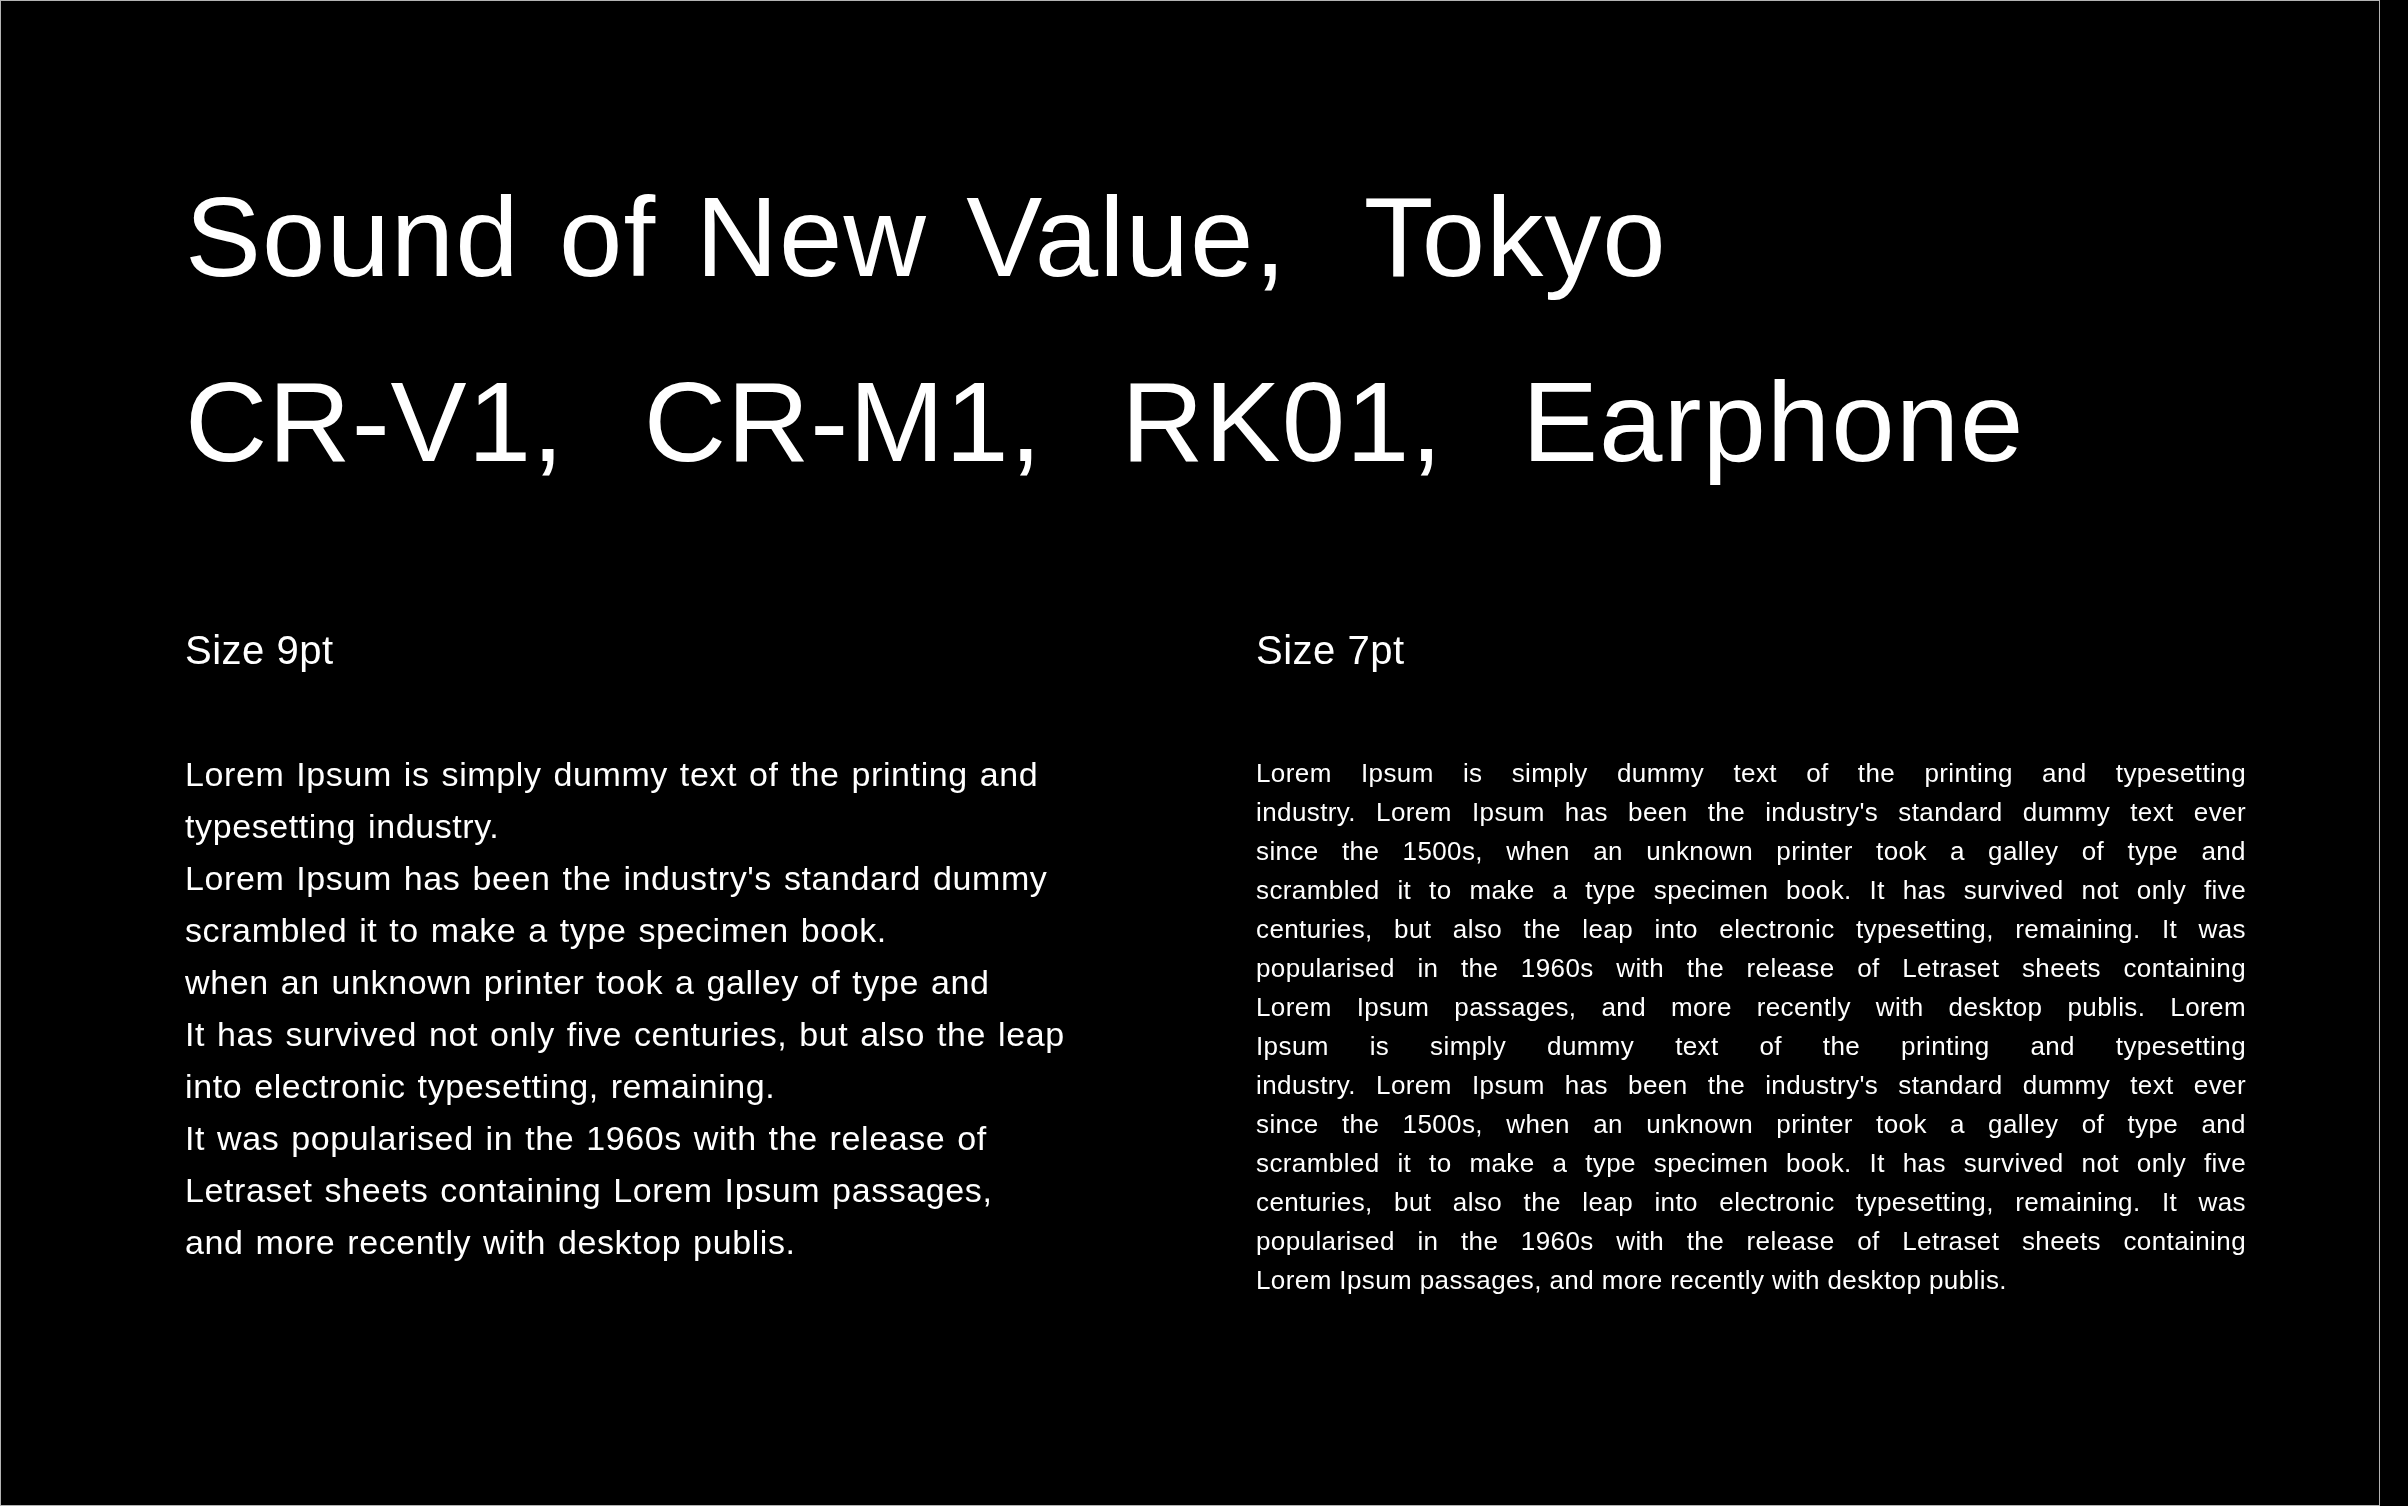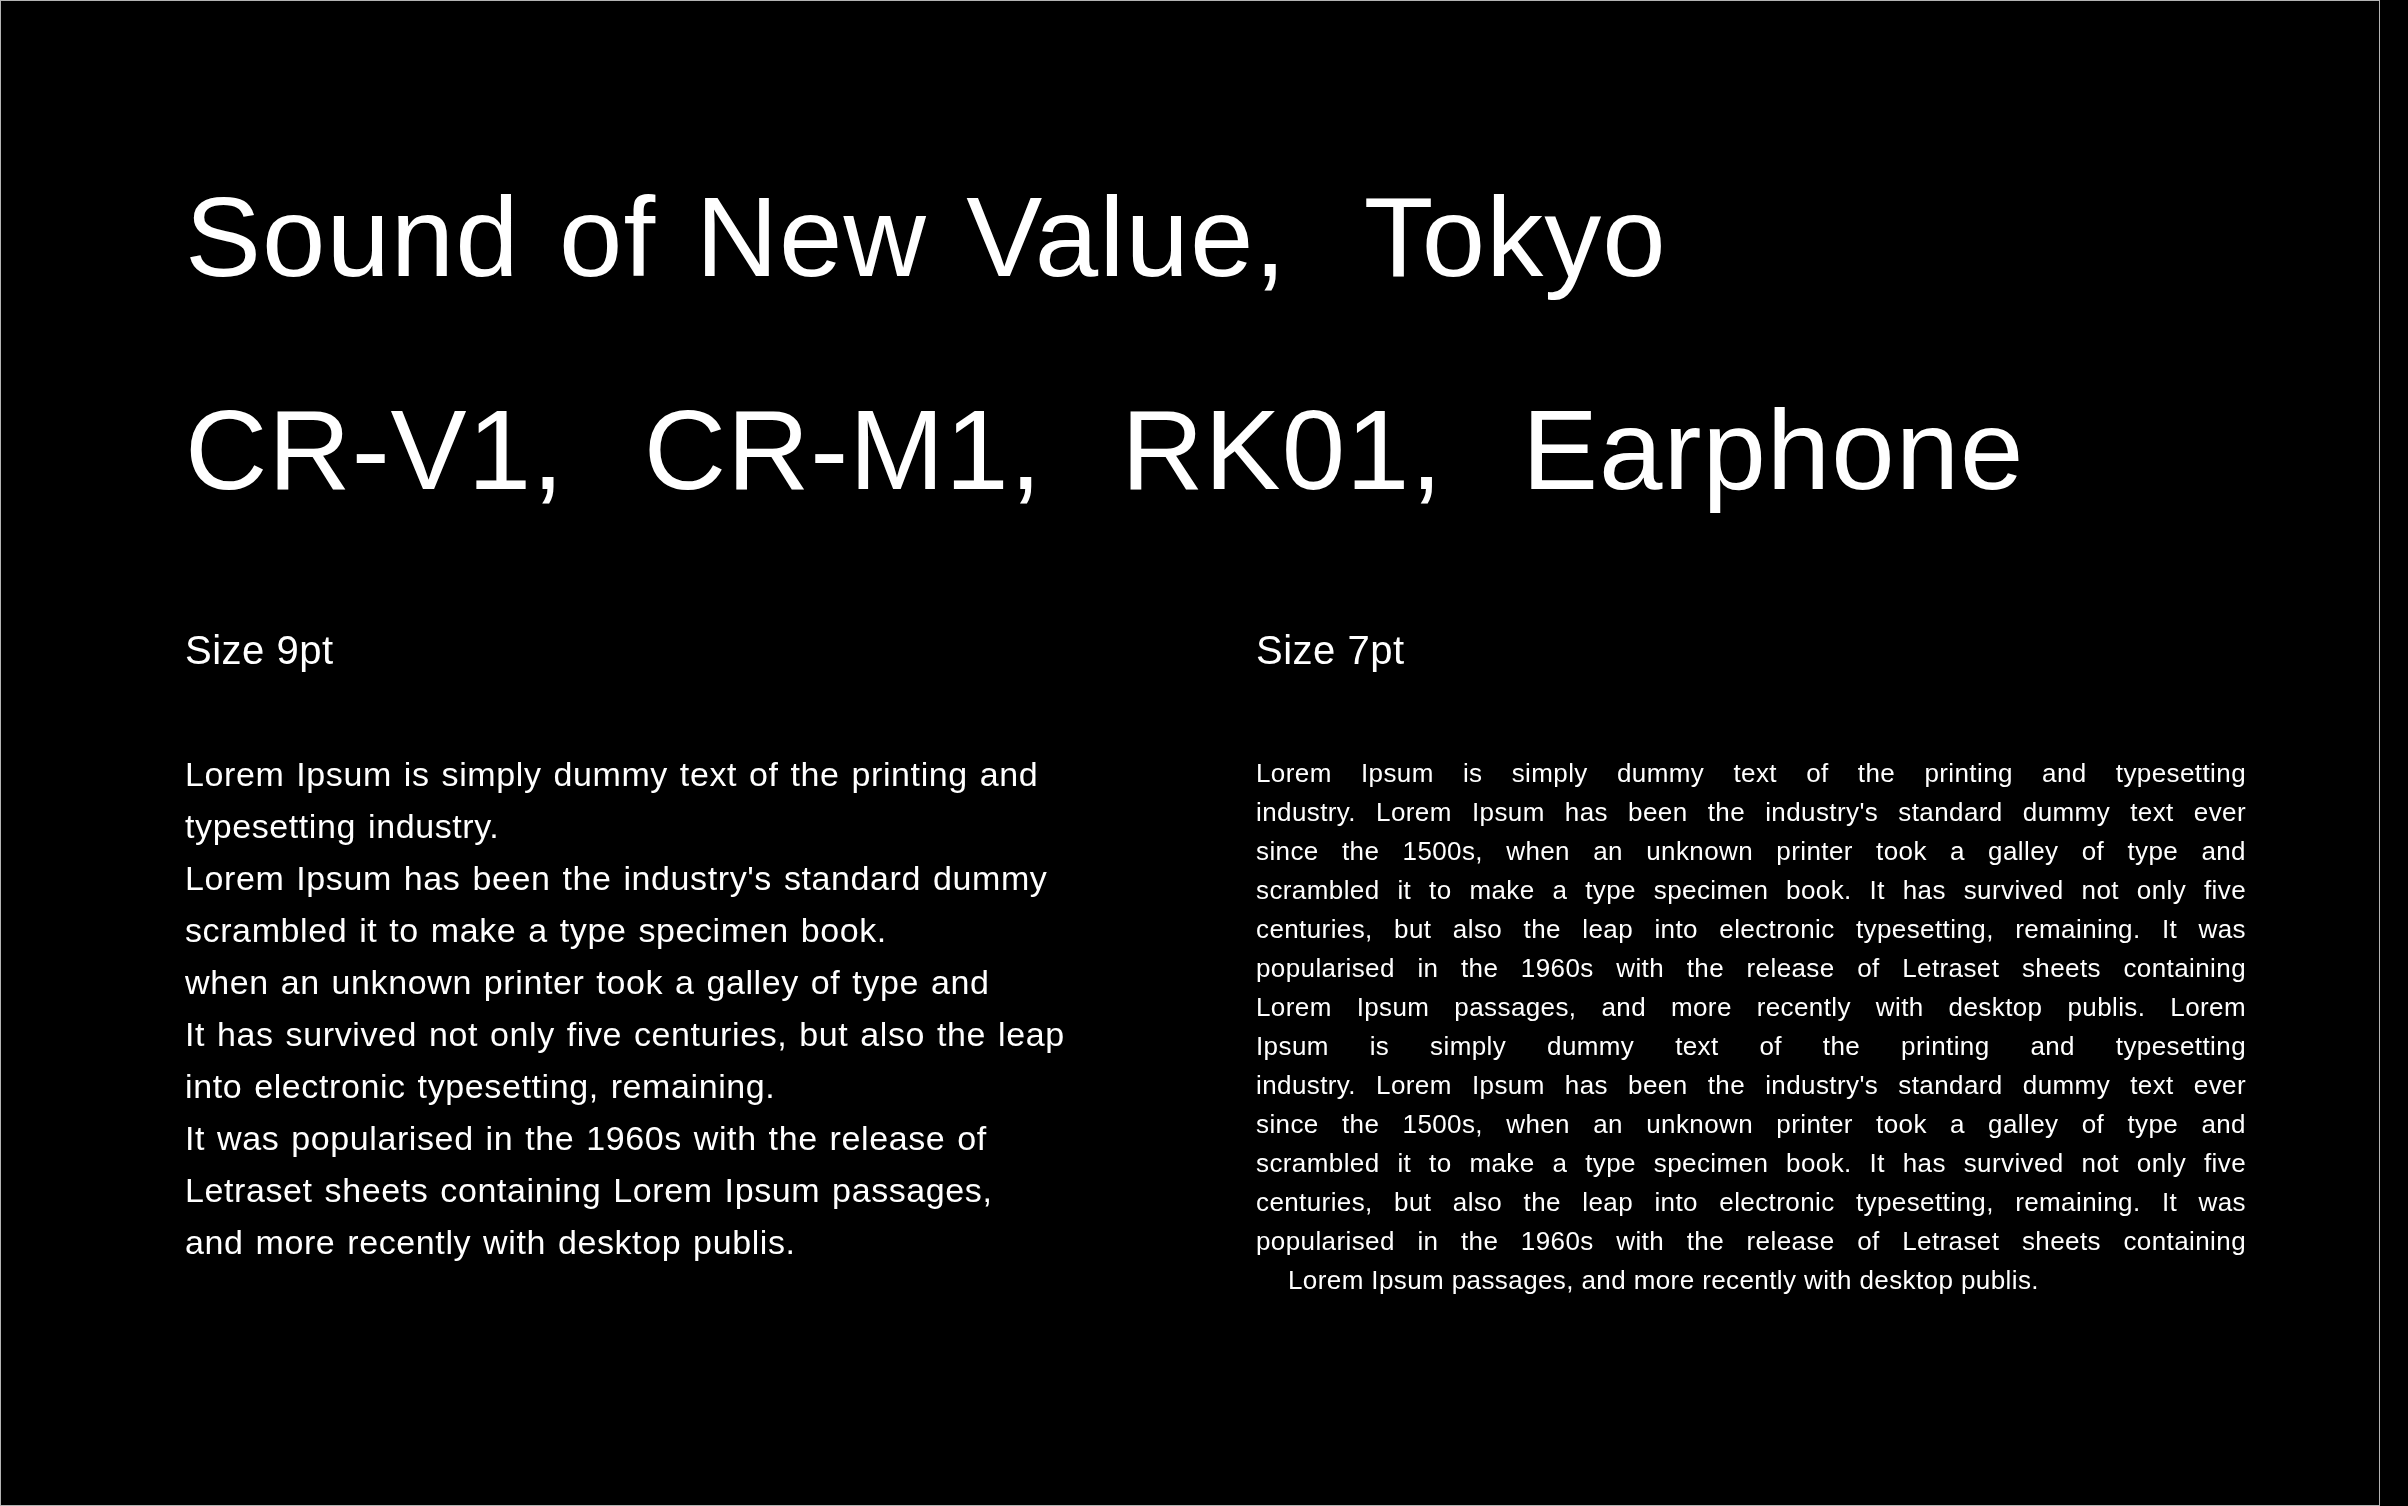--- a/index.html
+++ b/index.html
@@ -26,21 +26,21 @@
     margin: 0;
     font-size: 114px;
     font-weight: 300;
     line-height: 1;
     letter-spacing: 1px;
     word-spacing: 6.8px;
     white-space: pre;
     color: #ffffff;
   }
   #heading-1 { top: 179px; }
-  #heading-2 { top: 392px; }
+  #heading-2 { top: 364px; }
 
   .size-label {
     position: absolute;
     top: 629px;
     margin: 0;
     font-size: 40px;
     font-weight: 300;
     line-height: 1;
     letter-spacing: 0.5px;
     white-space: pre;
@@ -71,21 +71,20 @@
     font-size: 26px;
     line-height: 39px;
     letter-spacing: 0.4px;
   }
   .body-right .line {
     text-align: justify;
     text-align-last: justify;
   }
   .body-right .line.last {
     text-align-last: left;
-    margin-left: 32px;
   }
 </style>
 </head>
 <body>
 
 <div class="canvas">
 
   <h1 class="display-heading" id="heading-1">Sound of New Value,  Tokyo</h1>
 
   <h2 class="display-heading" id="heading-2">CR-V1,  CR-M1,  RK01,  Earphone</h2>

